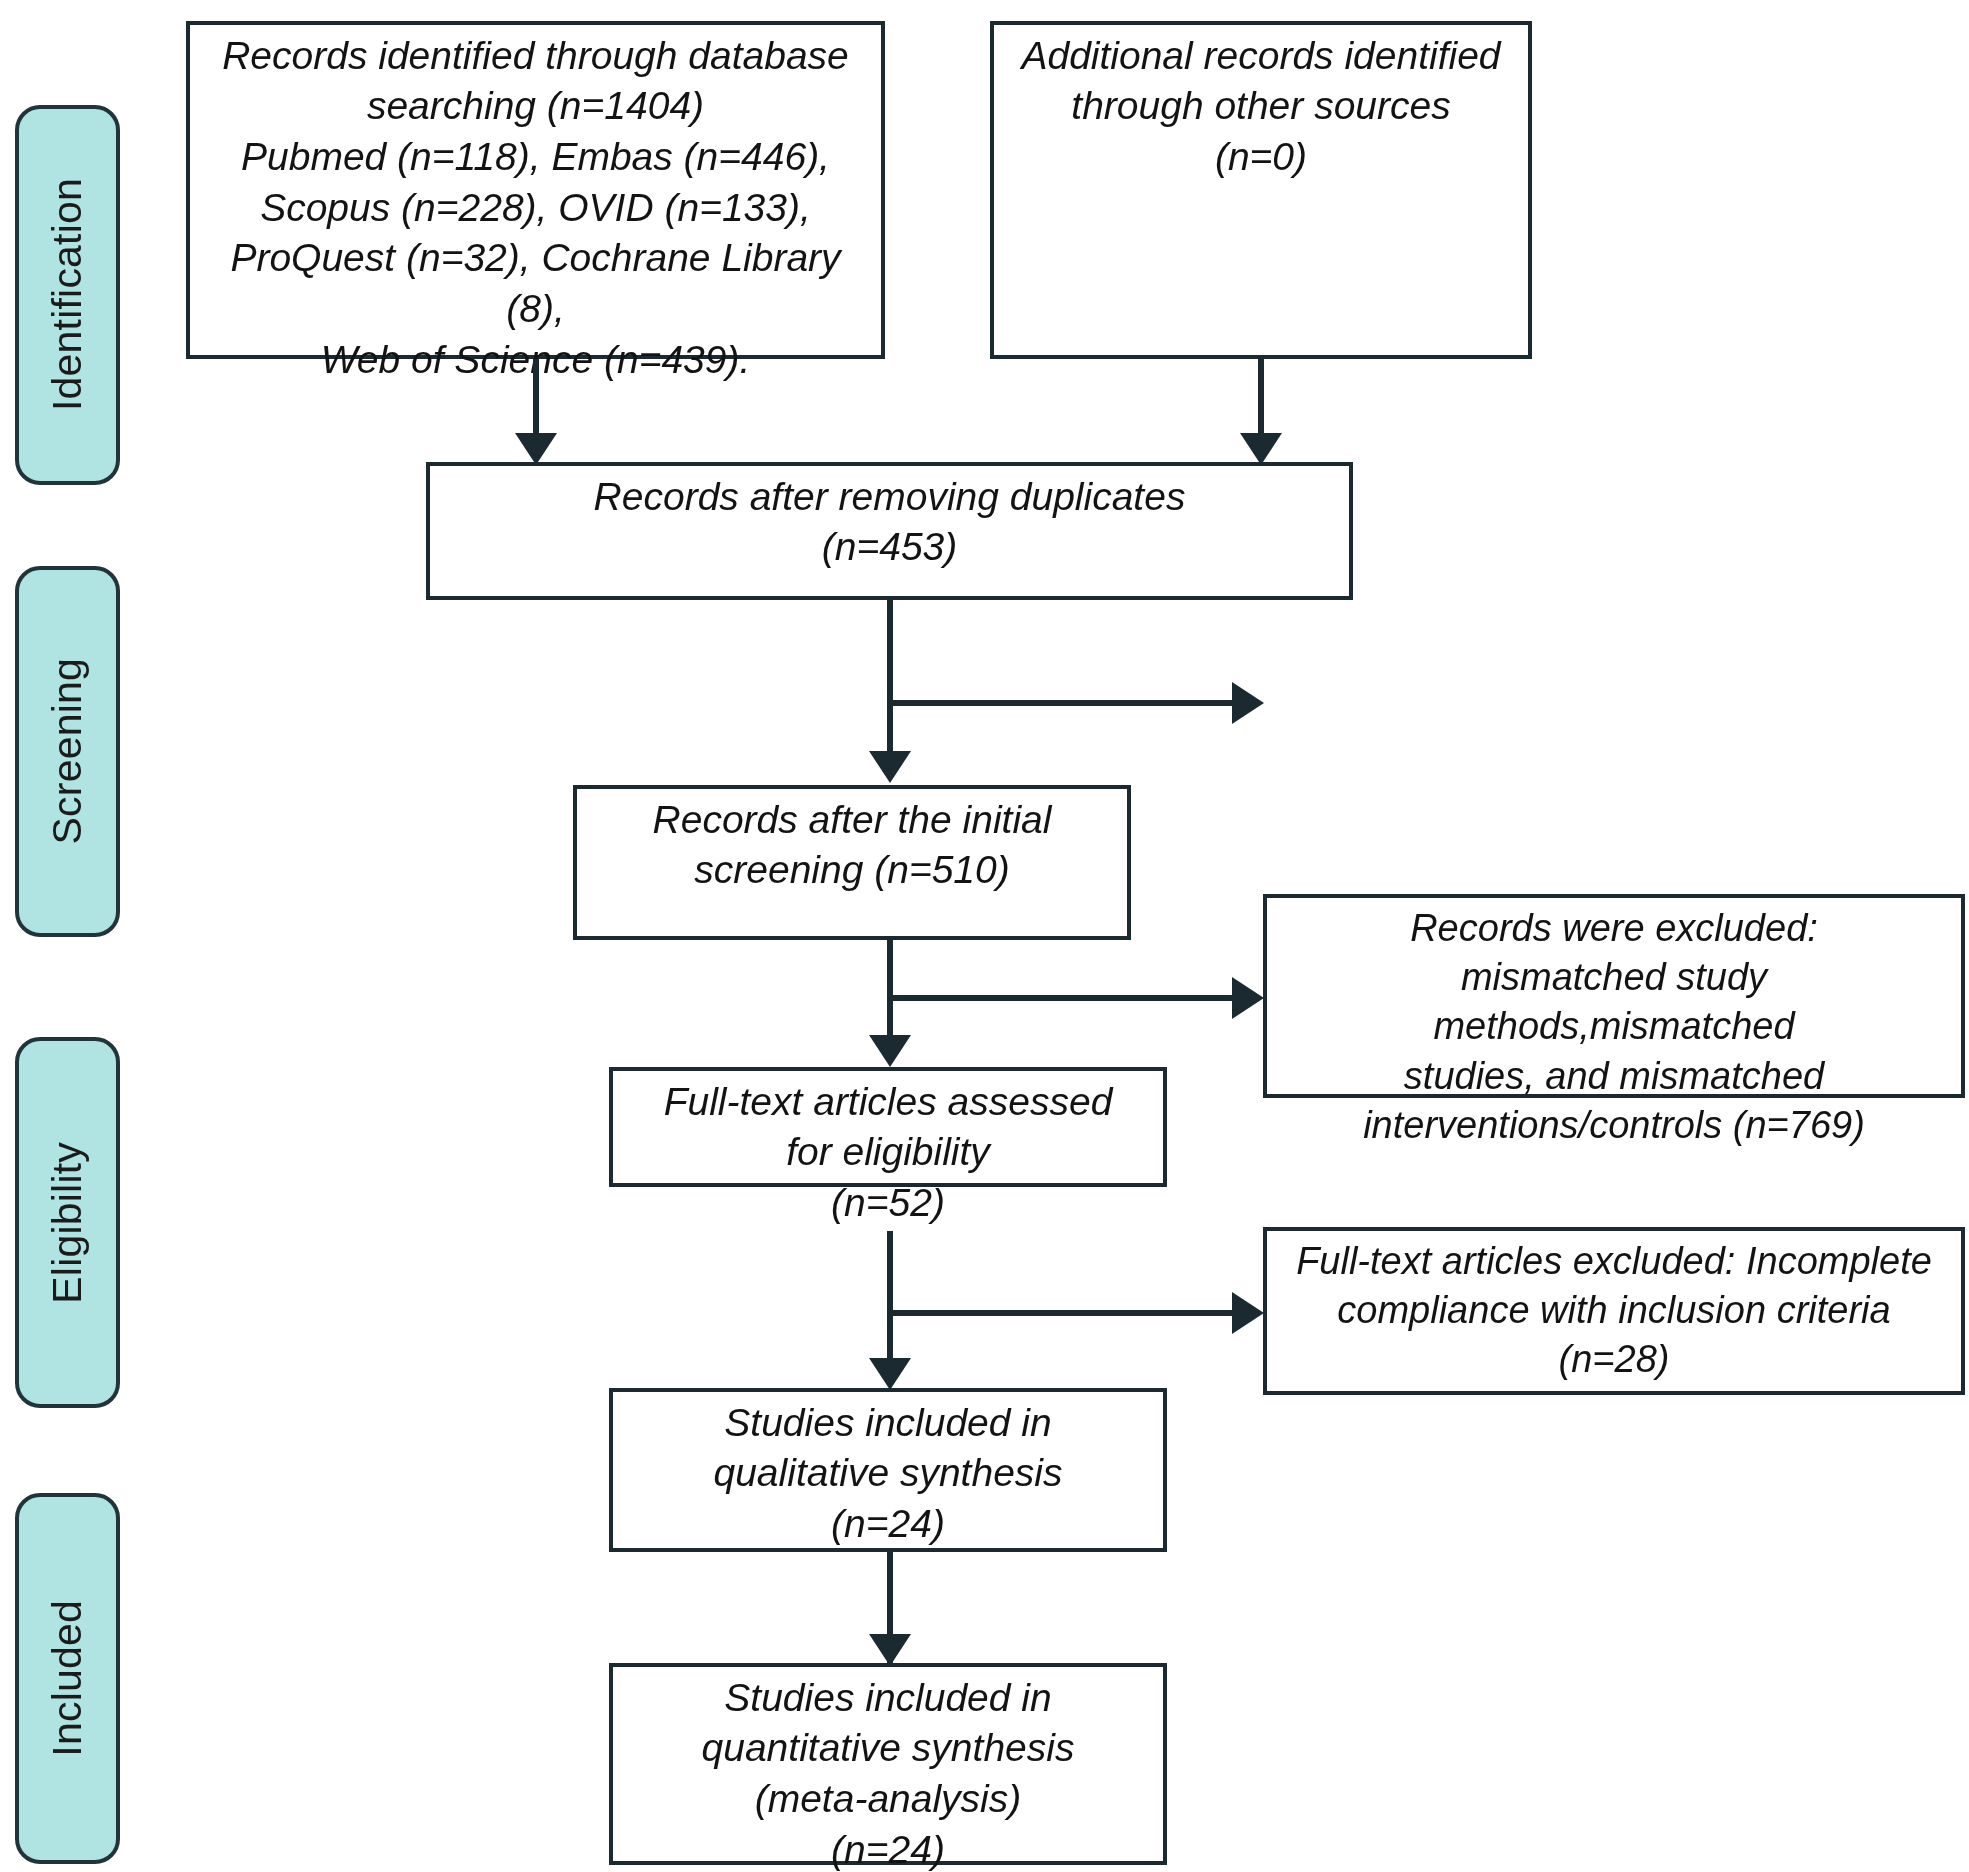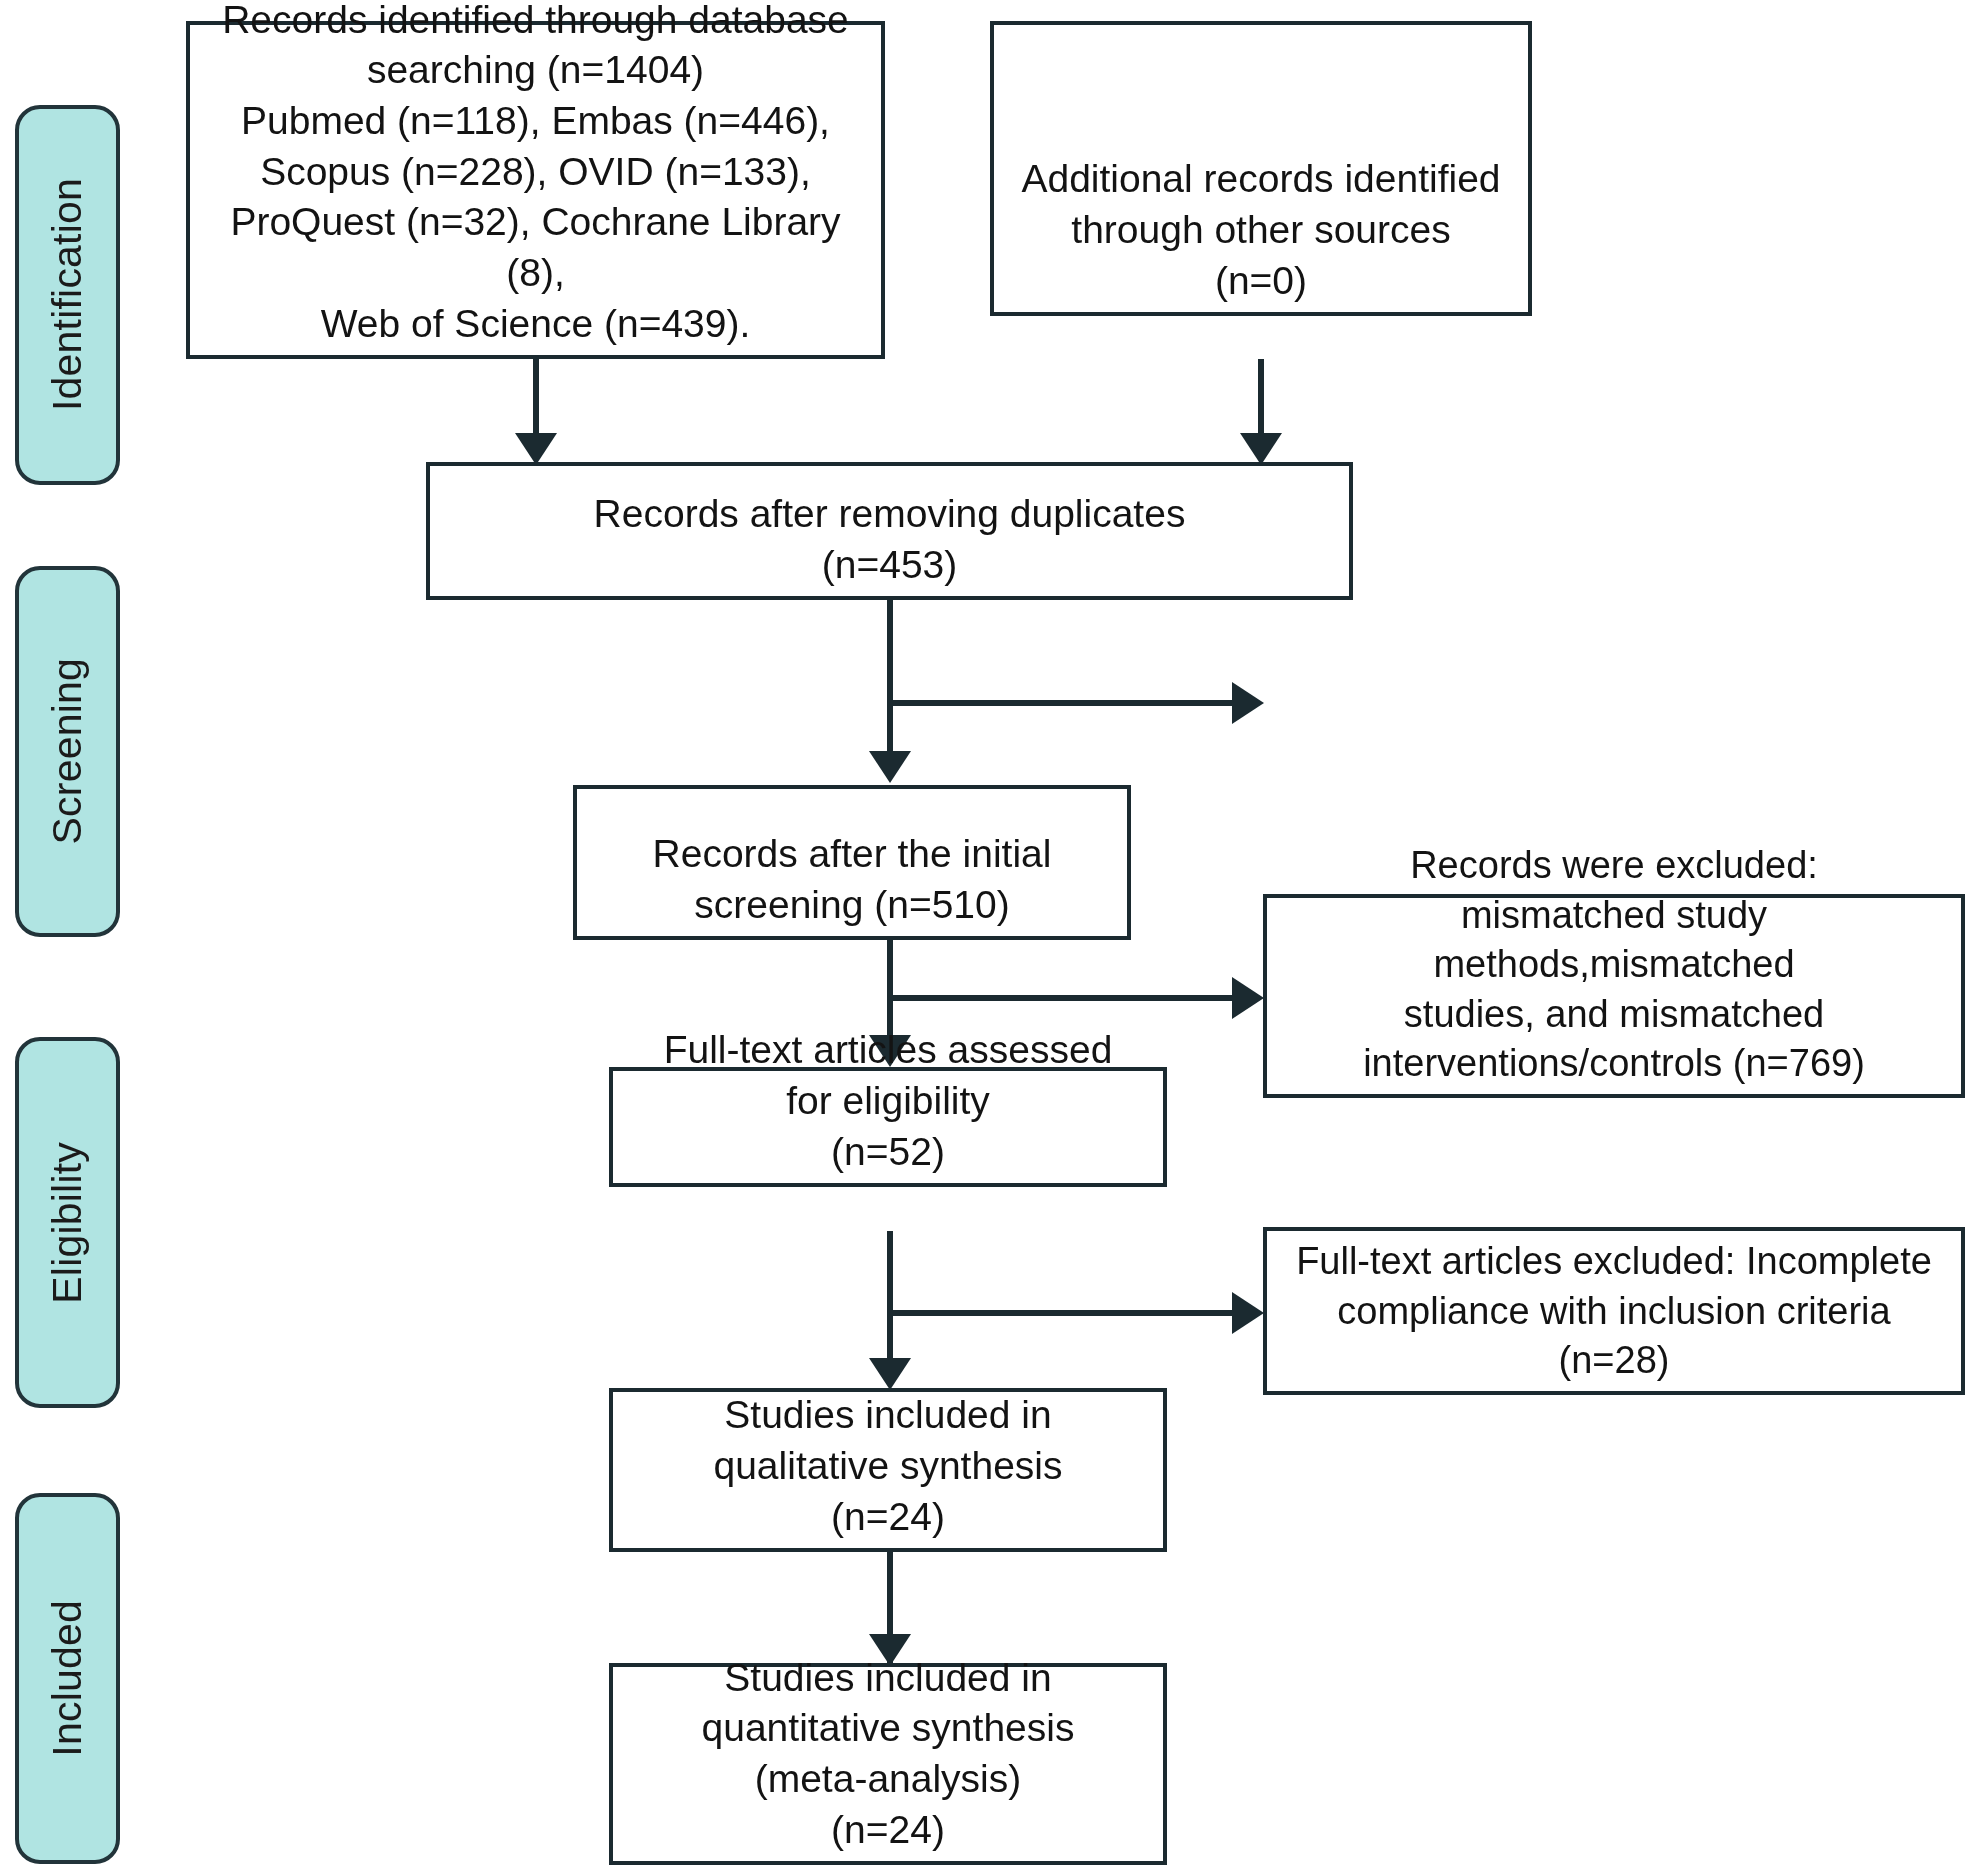--- a/index.html
+++ b/index.html
@@ -41,24 +41,25 @@
     font-family: "Liberation Sans", sans-serif;
   }
 
   
   .flow-box {
     position: absolute;
     background: #ffffff;
     border: 4.8px solid #1b2a30;
     box-sizing: border-box;
     display: flex;
-    align-items: flex-end;
+    align-items: flex-start;
     justify-content: center;
     text-align: center;
     padding: 5.7px 13.3px;
+    font-style: italic;
   }
   .flow-box-text {
     font-size: 39px;
     line-height: 1.30;
     color: #131313;
     white-space: pre-line;
     font-family: "Liberation Sans", sans-serif;
   }
   .flow-box.tight .flow-box-text { font-size: 38px; }
 
@@ -113,21 +114,21 @@
 
   <div class="flow-box" style="left:186px; top:21px; width:699px; height:338px;">
     <span class="flow-box-text">Records identified through database
 searching  (n=1404)
 Pubmed (n=118), Embas (n=446),
 Scopus (n=228), OVID (n=133),
 ProQuest (n=32), Cochrane Library (8),
 Web of Science (n=439).</span>
   </div>
 
-  <div class="flow-box" style="left:990px; top:21px; width:542px; height:295px;">
+  <div class="flow-box" style="left:990px; top:21px; width:542px; height:338px;">
     <span class="flow-box-text">Additional records identified
 through other sources
 (n=0)</span>
   </div>
 
   <div class="conn-v" style="left:533px; top:359px; height:81px;"></div>
   <div class="arrow-down" style="left:515px; top:433px;"></div>
 
   <div class="conn-v" style="left:1258px; top:359px; height:81px;"></div>
   <div class="arrow-down" style="left:1240px; top:433px;"></div>

